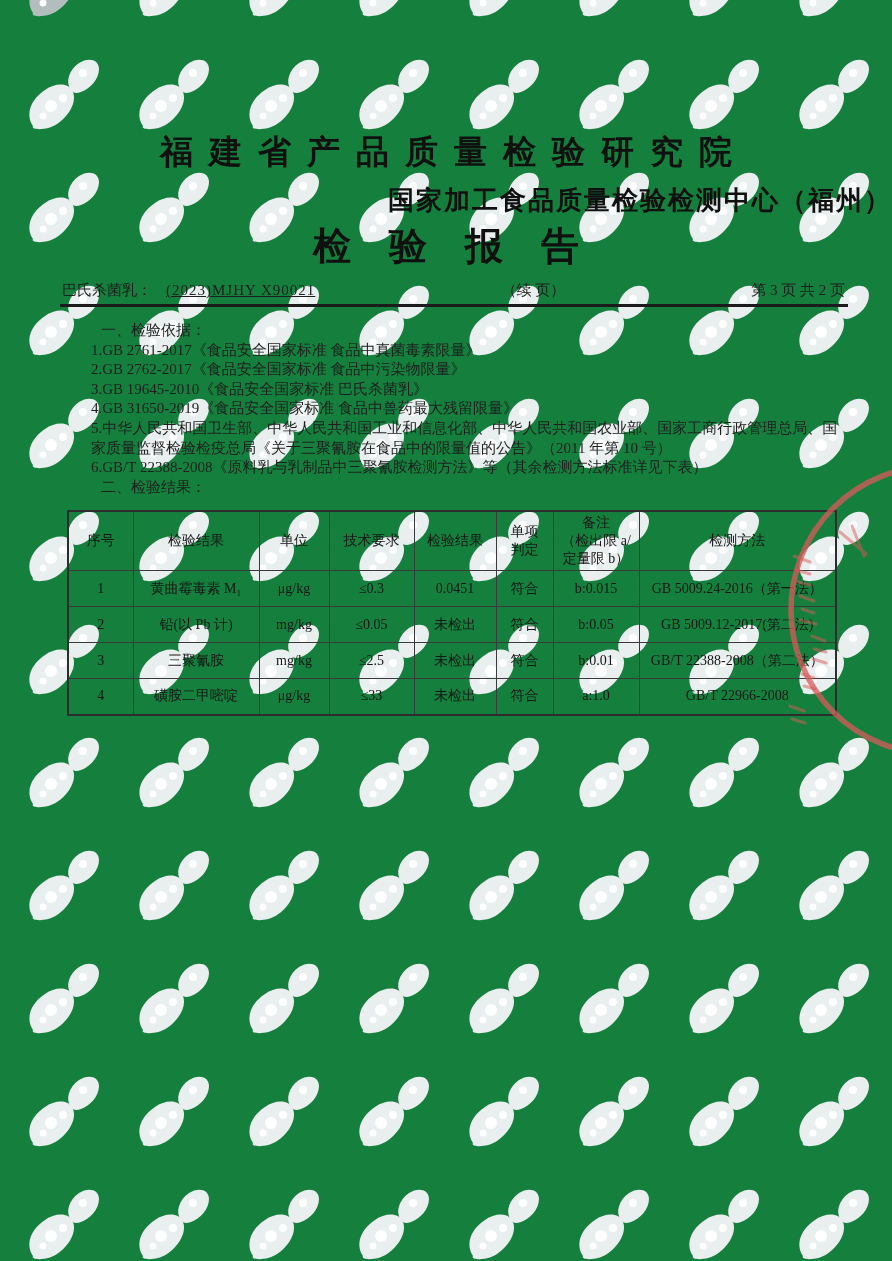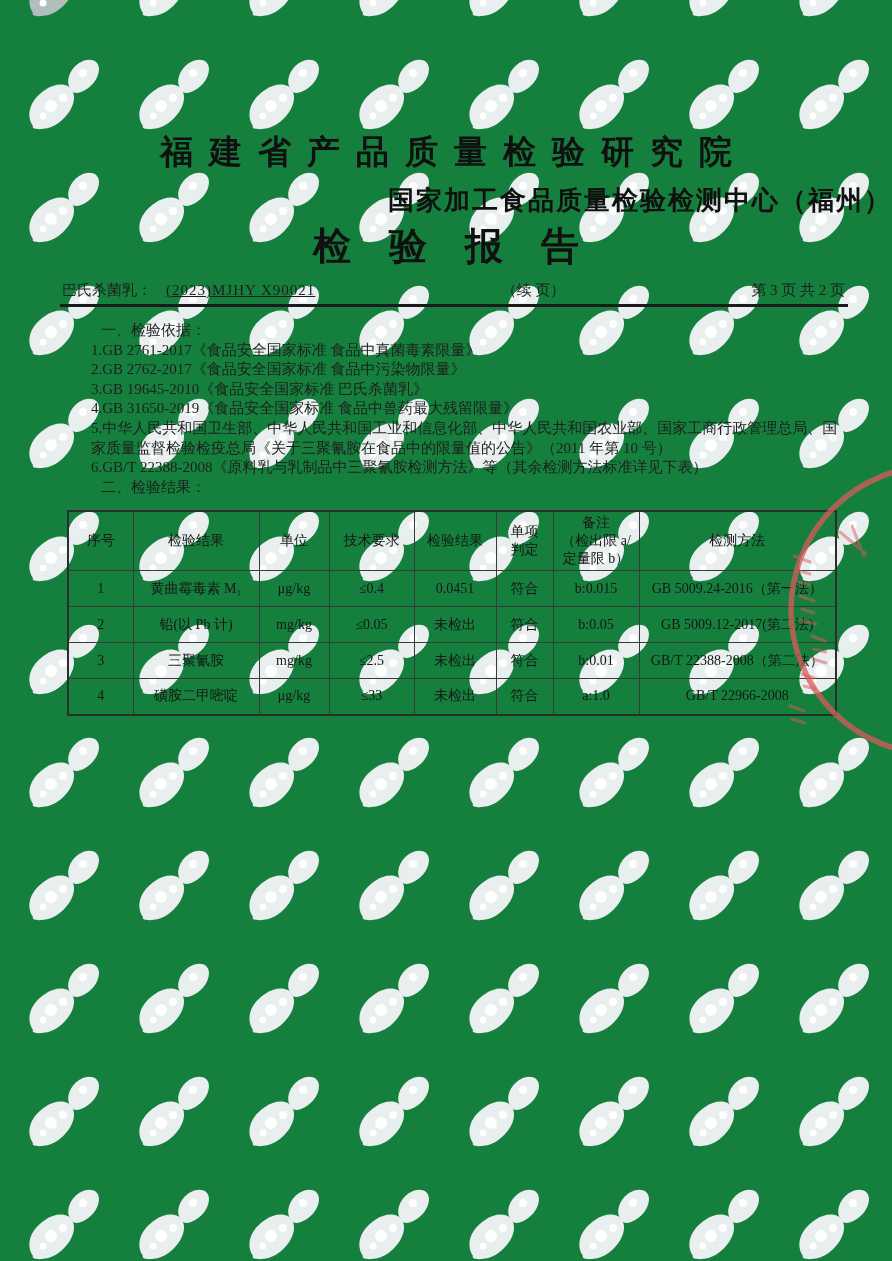--- a/index.html
+++ b/index.html
@@ -395,21 +395,21 @@
 判定</th>
         <th>备注
 （检出限 a/
 定量限 b）</th>
         <th>检测方法</th>
       </tr>
       <tr class="row">
         <td>1</td>
         <td class="cl">黄曲霉毒素 M₁</td>
         <td>μg/kg</td>
-        <td>≤0.4</td>
+        <td>≤0.3</td>
         <td>0.0451</td>
         <td>符合</td>
         <td>b:0.015</td>
         <td class="cm">GB 5009.24-2016（第一法）</td>
       </tr>
       <tr class="row">
         <td>2</td>
         <td class="cl">铅(以 Pb 计)</td>
         <td>mg/kg</td>
         <td>≤0.05</td>

